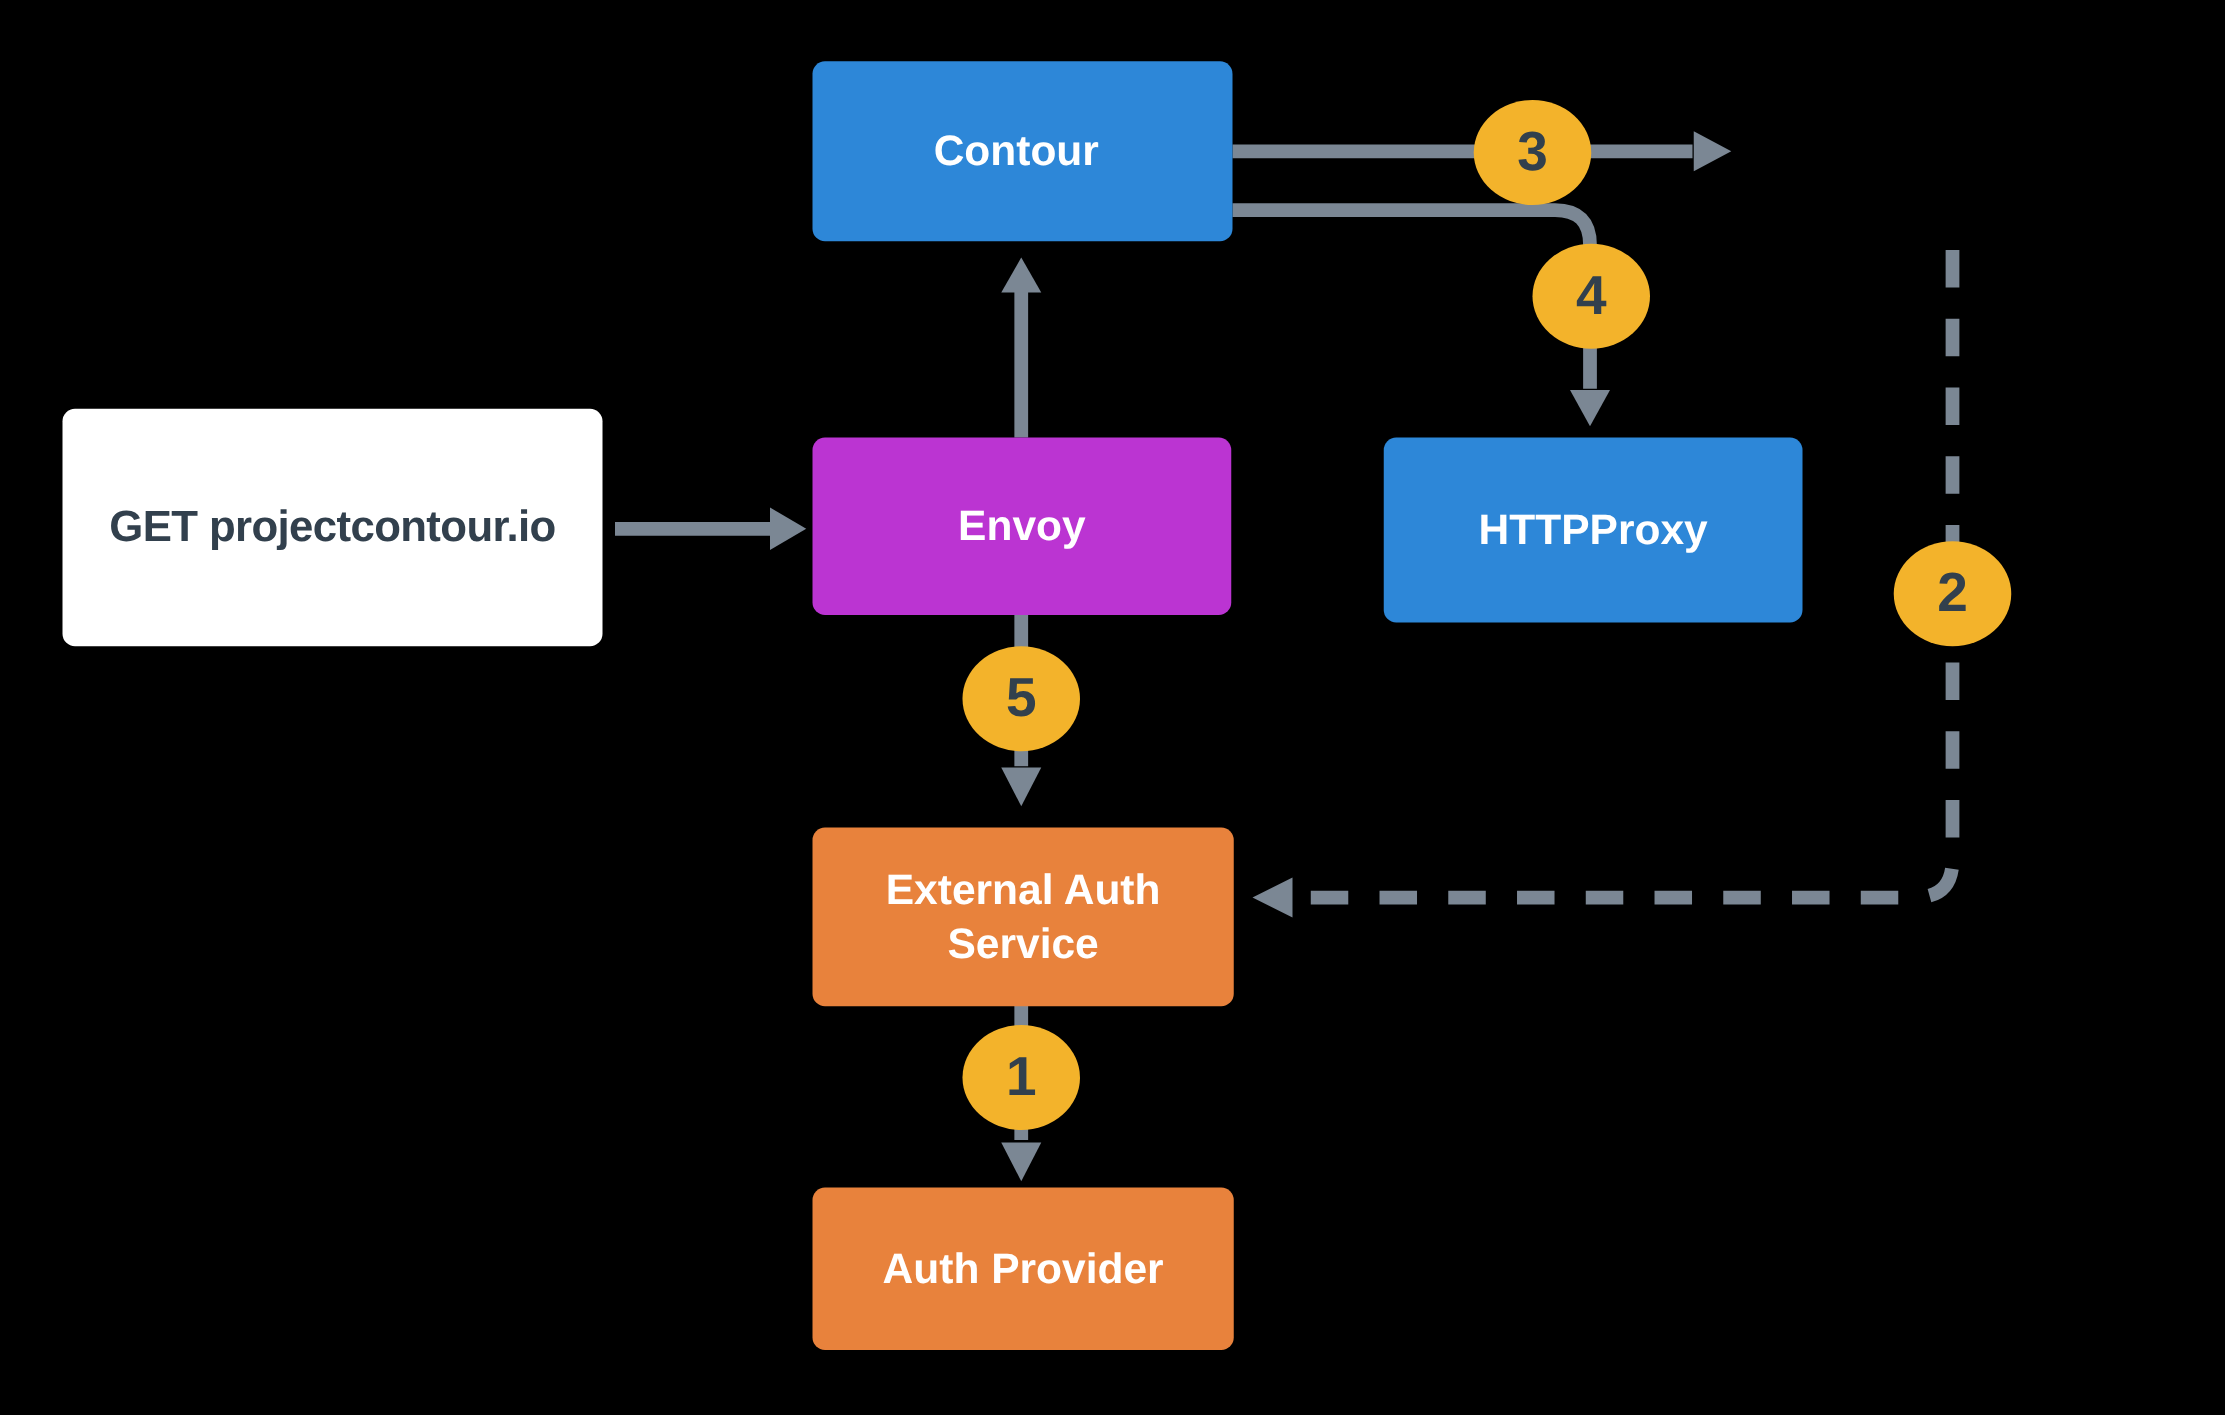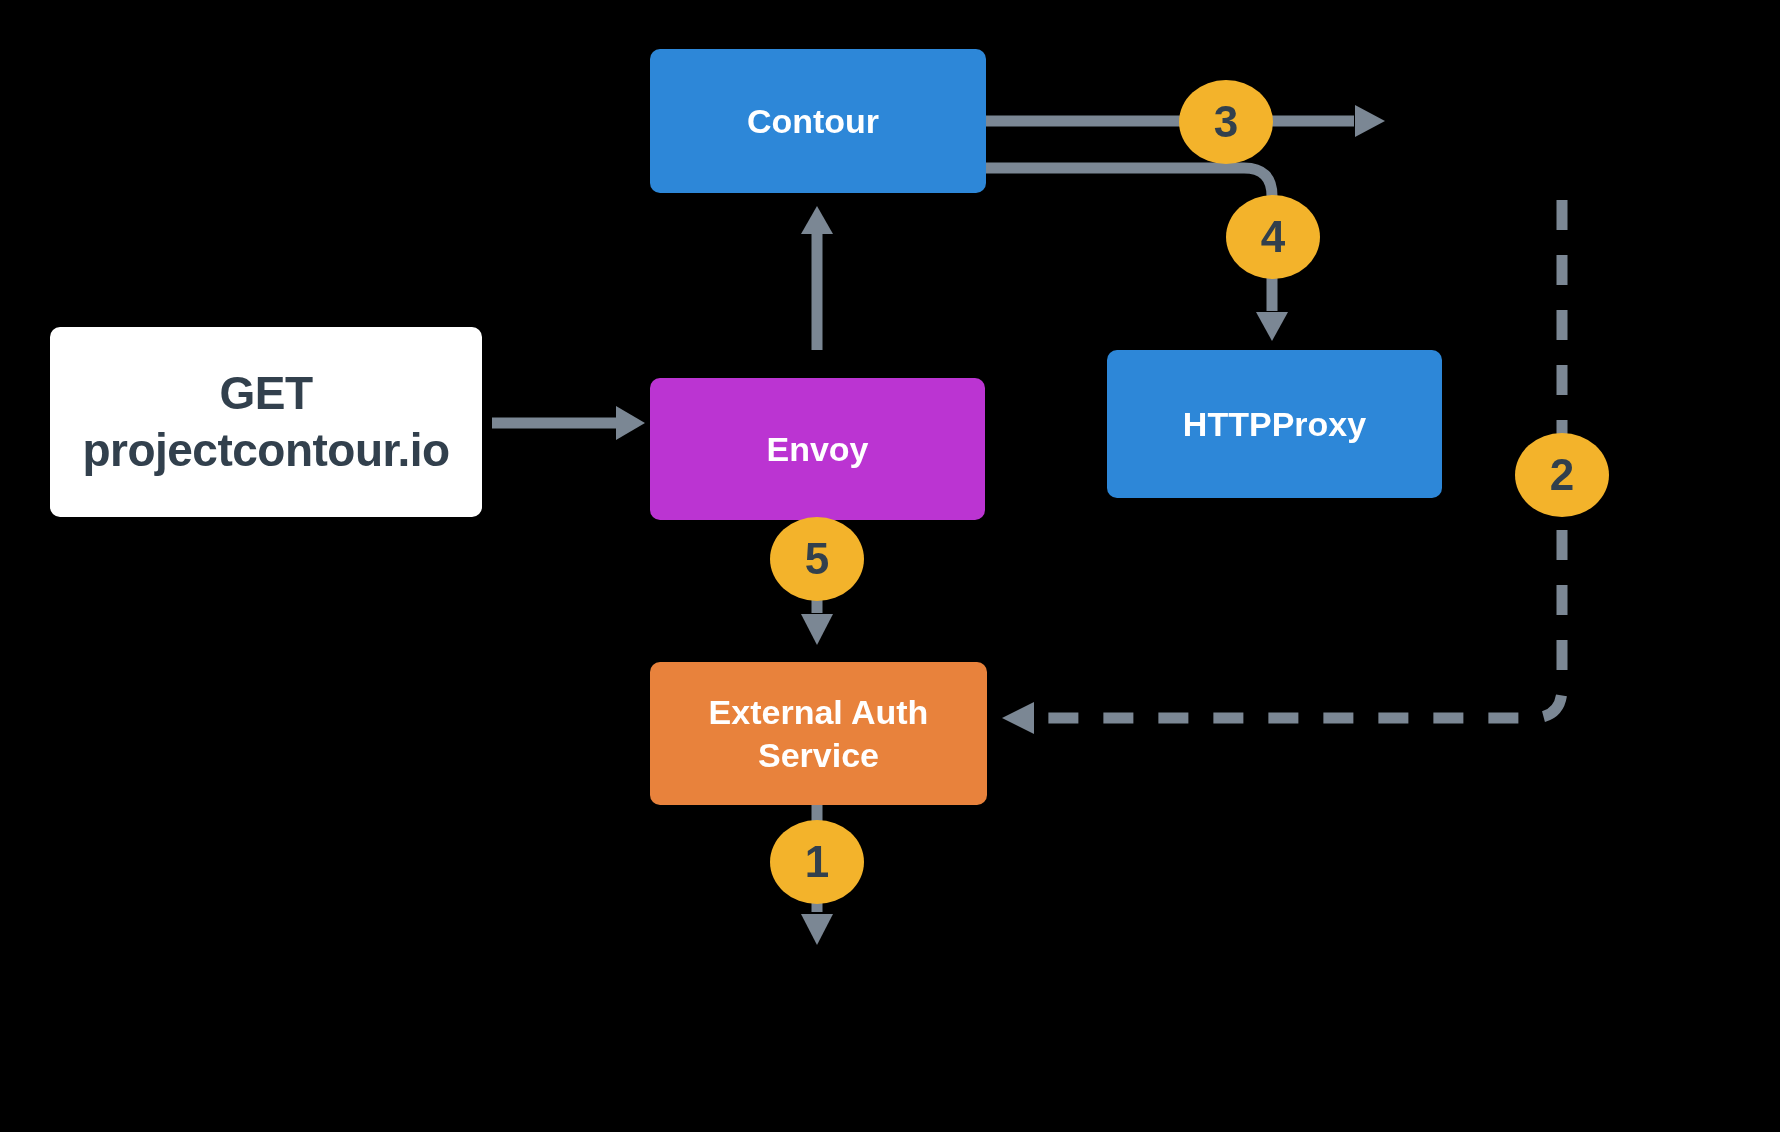--- a/index.html
+++ b/index.html
@@ -15,23 +15,23 @@
   .connector{stroke:var(--line);stroke-width:11;fill:none;}
   .connector.dashed{stroke-dasharray:30 25;}
   .head{fill:var(--line);stroke:none;}
 
   .node{
     position:absolute; display:flex; align-items:center; justify-content:center;
     text-align:center; border-radius:10px; font-weight:bold; font-size:34px;
     line-height:1.24; color:var(--white); padding:0 20px; box-sizing:border-box;
   }
   .node.blue{background:var(--blue);}
-  .node.magenta{background:var(--magenta);margin-top:28px;}
+  .node.magenta{background:var(--magenta);}
   .node.orange{background:var(--orange);}
-  .node.request{background:var(--white); color:var(--dark); font-size:46px; letter-spacing:-0.5px;}
+  .node.request{background:var(--white); color:var(--dark); font-size:35px; letter-spacing:-0.5px;}
 
   #node-contour       {left:650px;  top:49px;  width:336px; height:144px;padding-left:10px;}
   #node-crd           {left:1393px; top:52px;  width:337px; height:141px;}
   #node-get           {left:50px;   top:327px; width:432px; height:190px;}
   #node-envoy         {left:650px;  top:350px; width:335px; height:142px;}
   #node-httpproxy     {left:1107px; top:350px; width:335px; height:148px;}
   #node-external-auth {left:650px;  top:650px; width:337px; height:143px;margin-top:12px;}
   #node-auth-provider {left:650px;  top:950px; width:337px; height:130px;}
 
   .badge{
@@ -103,20 +103,23 @@
   </div>
 
   <div class="node blue" id="node-httpproxy">
     <span>HTTPProxy</span>
   </div>
 
   <div class="node orange" id="node-external-auth">
     <span>External Auth Service</span>
   </div>
 
+  <div class="node orange" id="node-auth-provider">
+    <span>Auth Provider</span>
+  </div>
 
   <div class="badge" id="badge-3">
     <span>3</span>
   </div>
   <div class="badge" id="badge-4">
     <span>4</span>
   </div>
   <div class="badge" id="badge-2">
     <span>2</span>
   </div>

